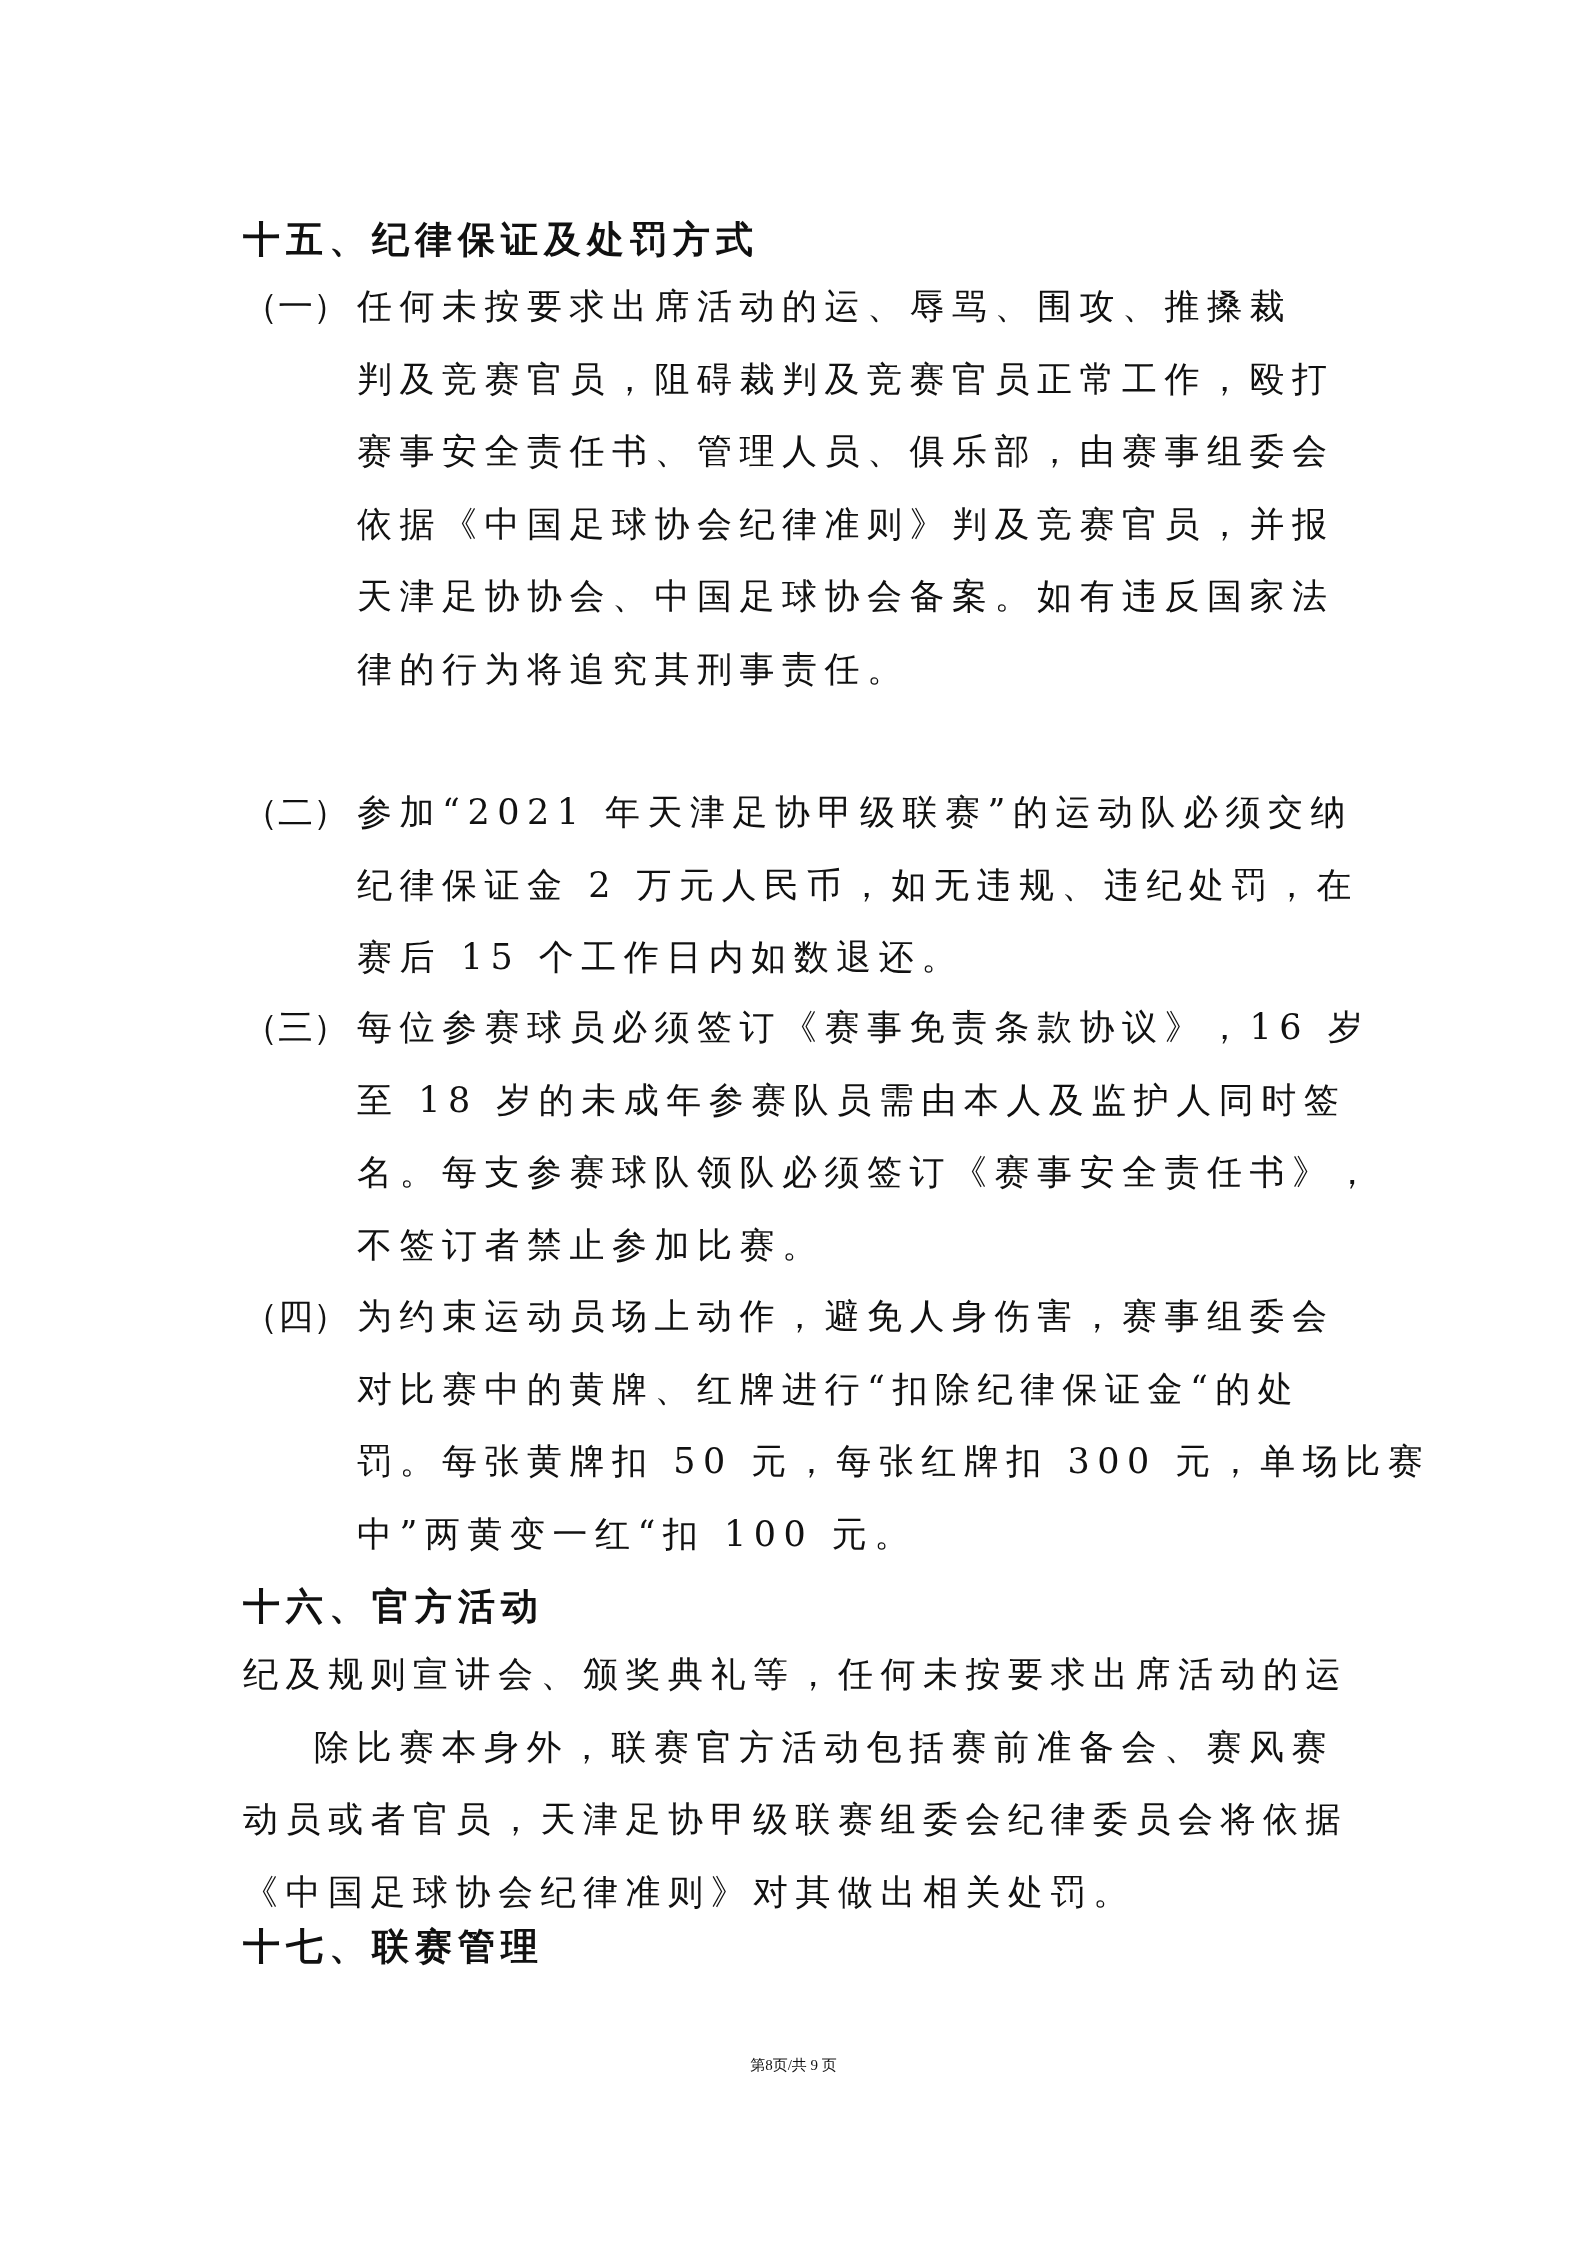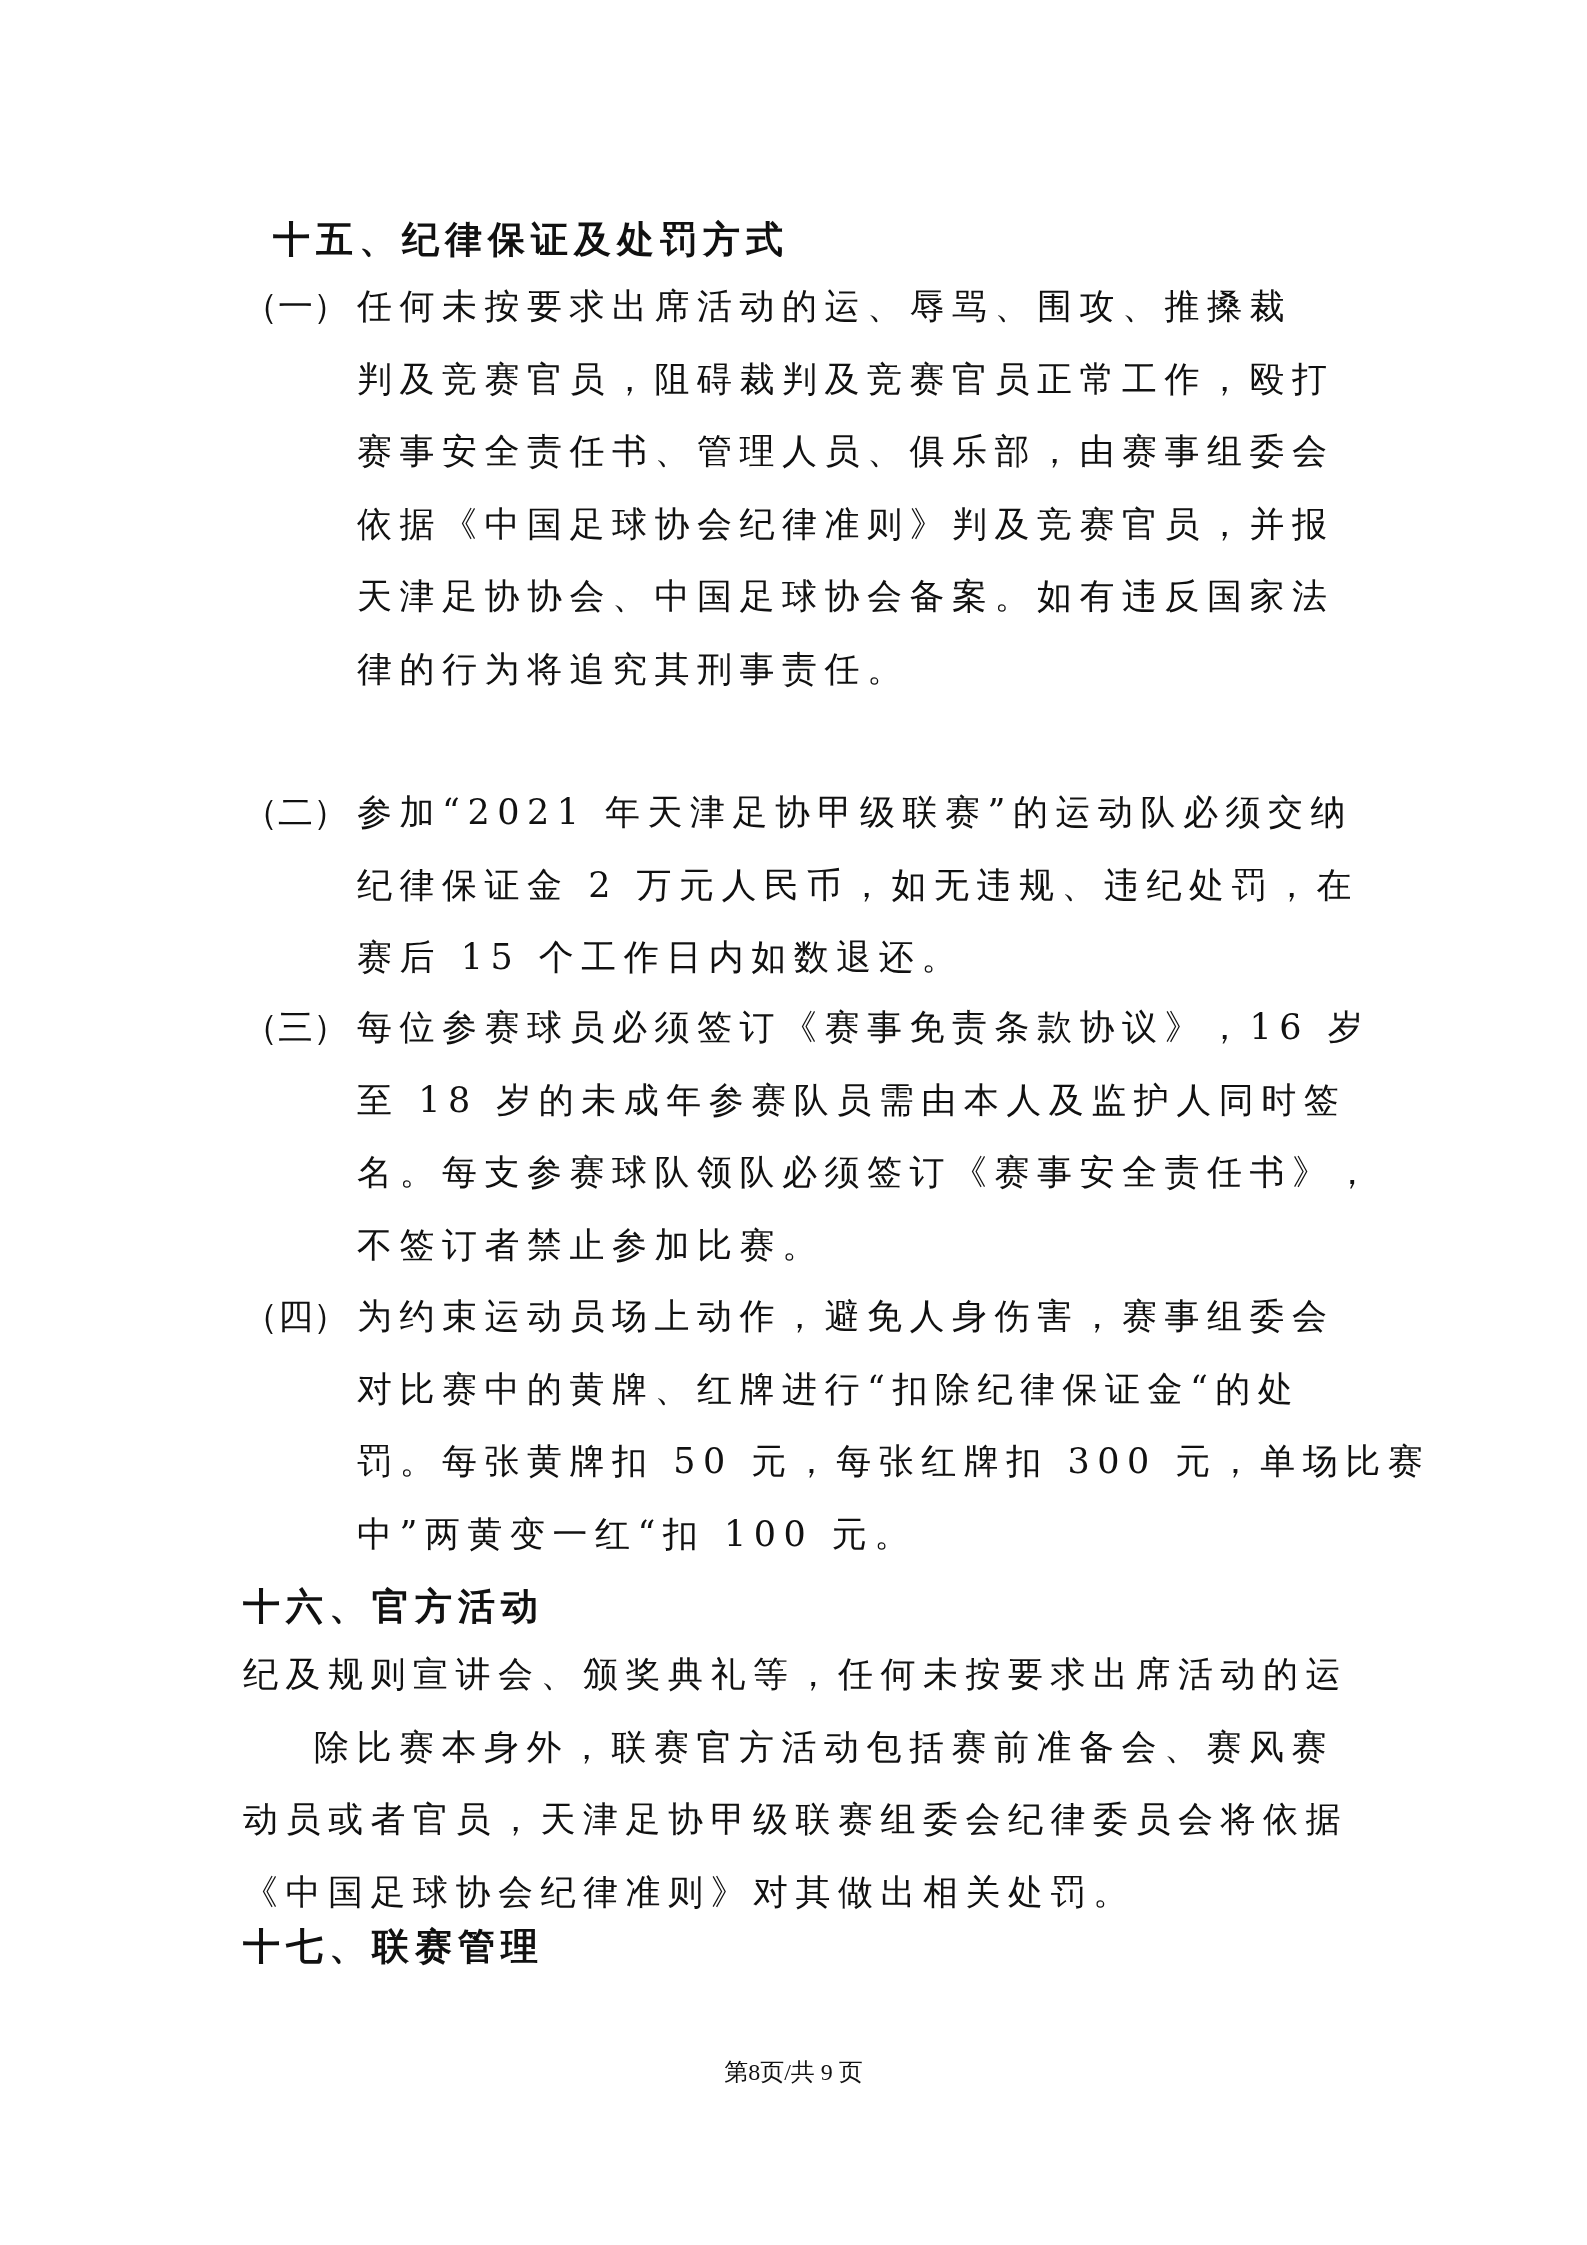--- a/index.html
+++ b/index.html
@@ -10,28 +10,28 @@
                letter-spacing: 6px; line-height: 44px; white-space: nowrap;
                font-family: "DejaVu Sans", "Liberation Sans", sans-serif; }
     .item { position: absolute; left: 243px; width: 1110px; }
     .item .label { position: absolute; left: 0; top: 0; font-size: 35px; line-height: 72px;
                    white-space: nowrap; }
     .item .lines { position: absolute; left: 114px; top: 0; }
     .line { font-size: 35px; line-height: 72.5px; letter-spacing: 7.5px; white-space: nowrap; display: block; }
     .para { position: absolute; left: 243px; }
     .para .line.first { padding-left: 71px; }
     .footer { position: absolute; left: 0; width: 1587px; top: 2056px; text-align: center;
-              font-size: 24px; font-family: "Liberation Serif", "DejaVu Serif", serif; }
+              font-size: 15px; font-family: "Liberation Serif", "DejaVu Serif", serif; }
   </style>
 </head>
 <body>
 
 <div class="page">
 
-  <div class="heading" style="top:218px;margin-left:30px;">十五、纪律保证及处罚方式</div>
+  <div class="heading" style="top:218px;">十五、纪律保证及处罚方式</div>
 
   <div class="item" style="top:270px;">
     <span class="label">（一）</span>
     <div class="lines">
       <span class="line">任何未按要求出席活动的运、辱骂、围攻、推搡裁</span>
       <span class="line">判及竞赛官员，阻碍裁判及竞赛官员正常工作，殴打</span>
       <span class="line">赛事安全责任书、管理人员、俱乐部，由赛事组委会</span>
       <span class="line">依据《中国足球协会纪律准则》判及竞赛官员，并报</span>
       <span class="line">天津足协协会、中国足球协会备案。如有违反国家法</span>
       <span class="line">律的行为将追究其刑事责任。</span>

